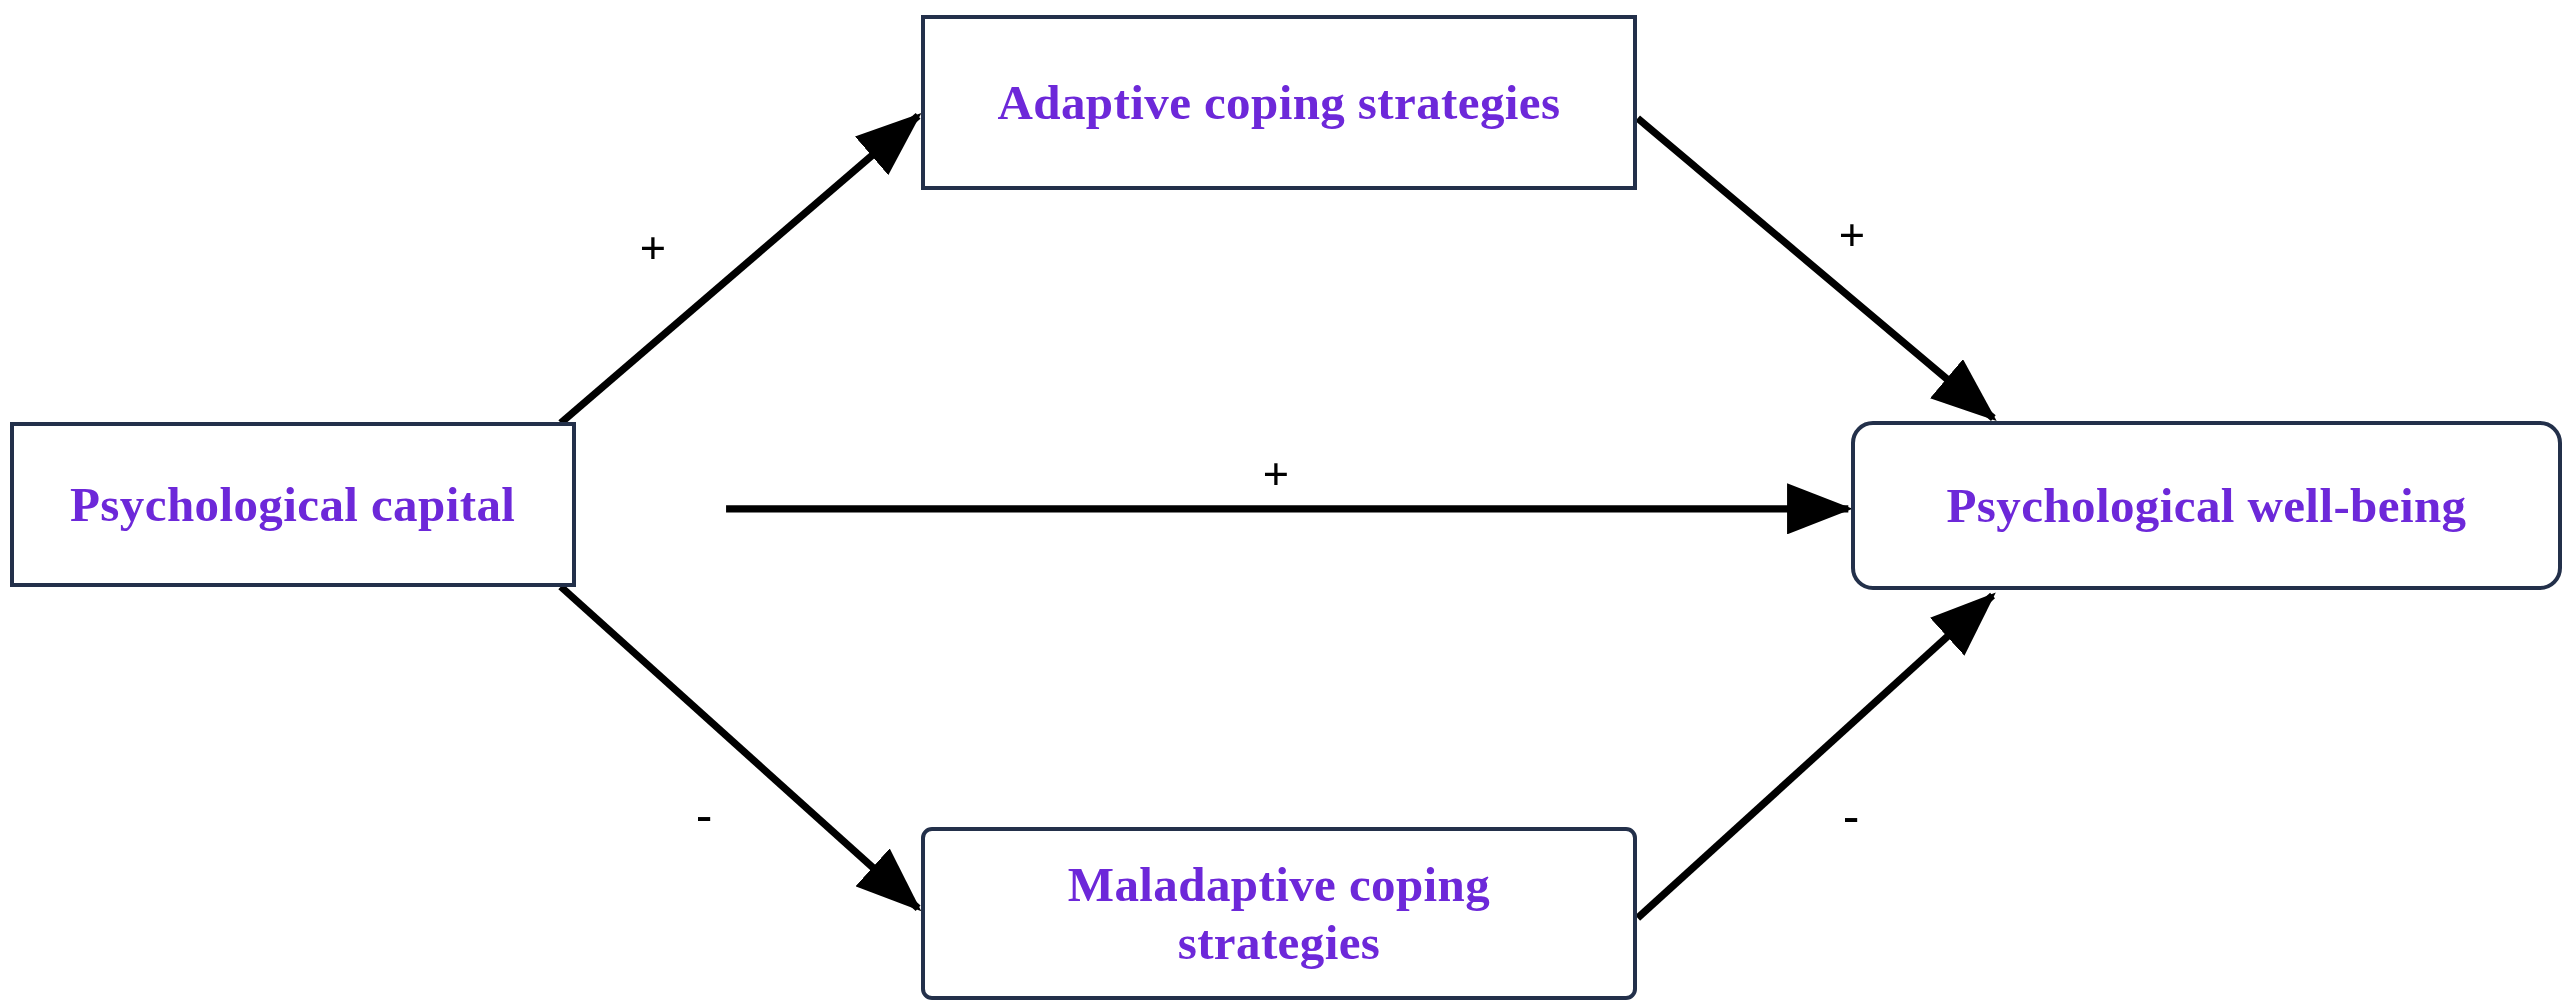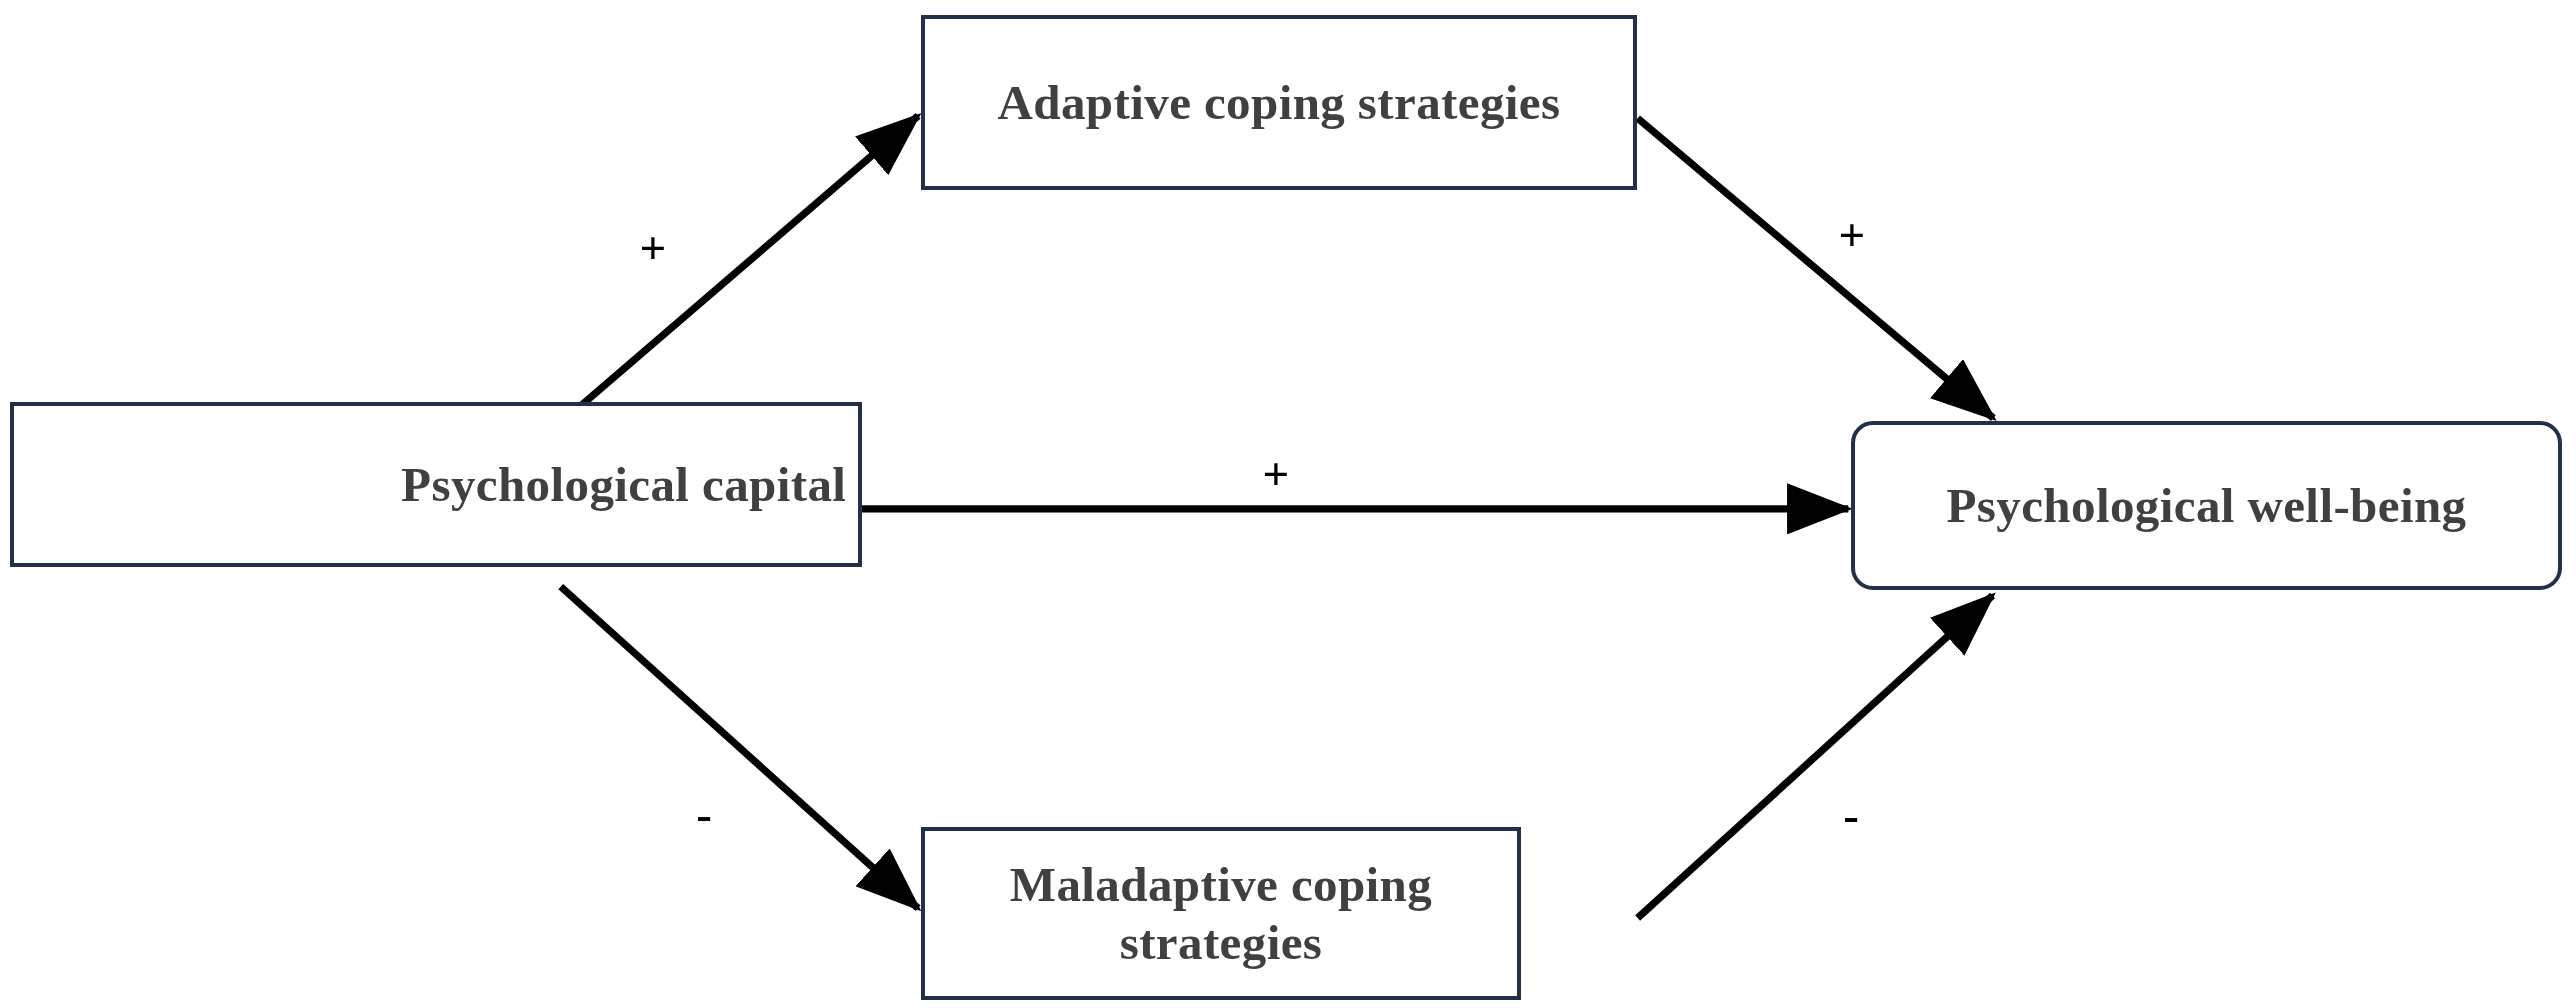--- a/index.html
+++ b/index.html
@@ -33,43 +33,43 @@
     display: flex;
     align-items: center;
     justify-content: center;
     text-align: center;
   }
   .node-label {
     font-family: "Liberation Serif", "DejaVu Serif", serif;
     font-weight: bold;
     font-size: 49px;
     line-height: 1.18;
-    color: #404040;
+    color: #6d28d9;
     letter-spacing: 0.4px;
     white-space: pre-line;
     padding: 0 11.3px;
   }
   #node-psycap {
     left: 9.7px;
-    top: 402px;
-    width: 852px;
+    top: 422px;
+    width: 566px;
     height: 165px;
-    justify-content: flex-end;
   }
   #node-adaptive {
     left: 921px;
     top: 15.4px;
     width: 716px;
     height: 175px;
   }
   #node-maladaptive {
     left: 921px;
     top: 827px;
-    width: 600px;
+    width: 716px;
     height: 173px;
+    border-radius: 11px;
   }
   #node-wellbeing {
     left: 1851px;
     top: 421px;
     width: 711px;
     height: 169px;
     border-radius: 22px;
   }
   .sign-label {
     position: absolute;

